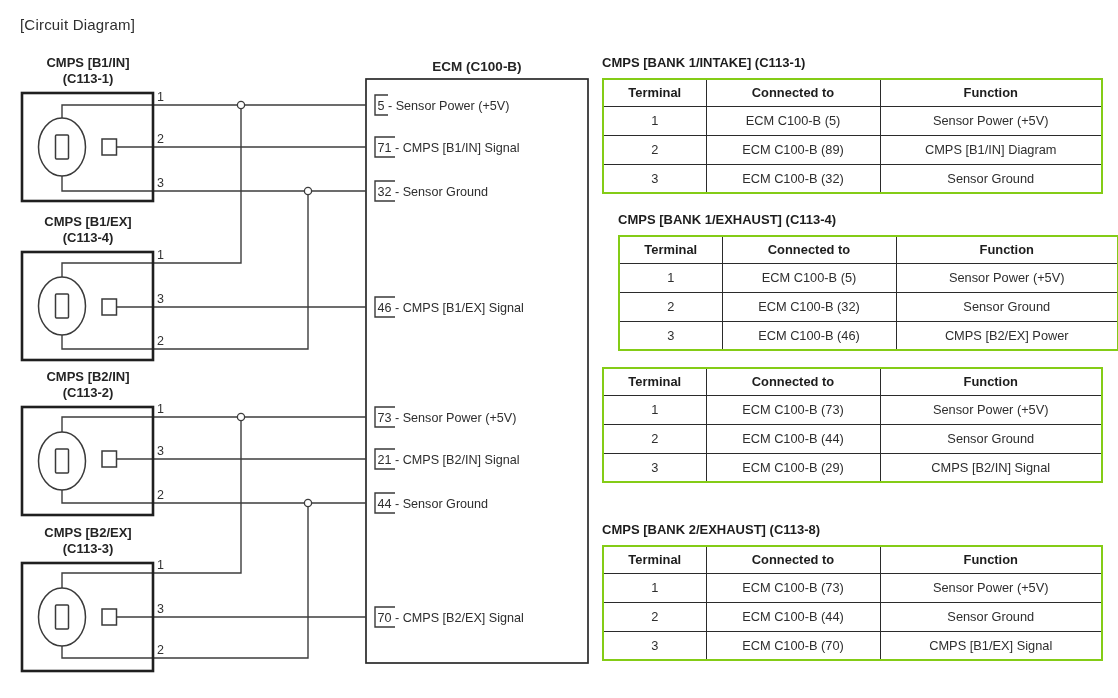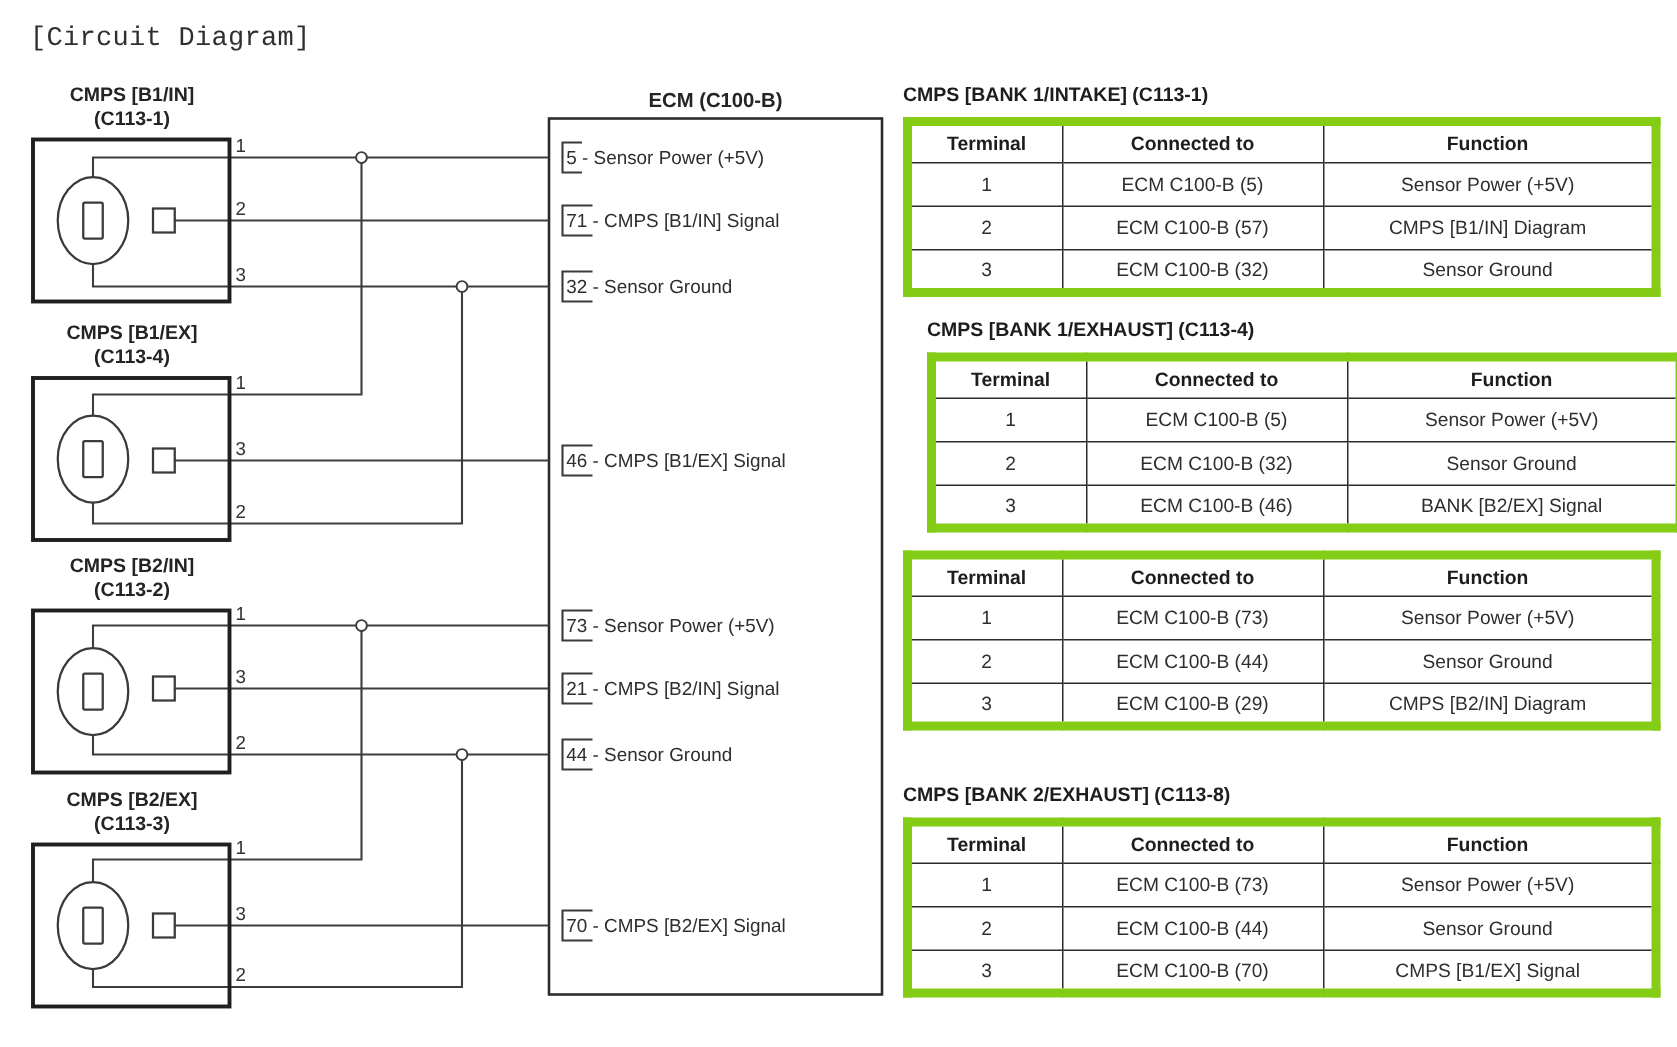--- a/index.html
+++ b/index.html
@@ -8,24 +8,23 @@
   .page {
     position: relative;
     width: 1118px;
     height: 698px;
     background: #ffffff;
     overflow: hidden;
   }
   .heading {
     position: absolute;
     top: 16px;
-    font-size: 18px;
+    font-size: 15px;
     color: #2f2f2f;
     letter-spacing: 0.2px;
-    font-family: Liberation Mono, monospace;
   }
   .heading-left { left: 20px; }
   .heading-right { left: 600px; }
 
   svg.diagram { position: absolute; left: 0; top: 0; }
 
   svg .wire { stroke: #3d3d3d; stroke-width: 1.4; fill: none; }
   svg .connector-box { stroke: #1f1f1f; stroke-width: 2.6; fill: none; }
   svg .ecm-box { stroke: #2a2a2a; stroke-width: 1.7; fill: none; }
   svg .part { stroke: #3a3a3a; stroke-width: 1.5; fill: none; }
@@ -48,21 +47,21 @@
     font-weight: 700;
     color: #1d1d1d;
     height: 17px;
     margin-bottom: 6px;
     white-space: nowrap;
   }
   table.conn {
     border-collapse: collapse;
     table-layout: fixed;
     width: 499px;
-    border: 6px solid #84cc16;
+    border: 2px solid #84cc16;
   }
   table.conn col.c1 { width: 103px; }
   table.conn col.c2 { width: 174px; }
   table.conn col.c3 { width: 222px; }
   table.conn th, table.conn td {
     border: 1.6px solid #2b2b2b;
     text-align: center;
     vertical-align: middle;
     padding: 0;
     white-space: nowrap;
@@ -205,21 +204,21 @@
           </tr>
         </thead>
         <tbody>
           <tr>
             <td>1</td>
             <td>ECM C100-B (5)</td>
             <td>Sensor Power (+5V)</td>
           </tr>
           <tr>
             <td>2</td>
-            <td>ECM C100-B (57)</td>
+            <td>ECM C100-B (89)</td>
             <td>CMPS [B1/IN] Diagram</td>
           </tr>
           <tr>
             <td>3</td>
             <td>ECM C100-B (32)</td>
             <td>Sensor Ground</td>
           </tr>
         </tbody>
       </table>
     </div>
@@ -246,21 +245,21 @@
             <td>Sensor Power (+5V)</td>
           </tr>
           <tr>
             <td>2</td>
             <td>ECM C100-B (32)</td>
             <td>Sensor Ground</td>
           </tr>
           <tr>
             <td>3</td>
             <td>ECM C100-B (46)</td>
-            <td>BANK [B2/EX] Signal</td>
+            <td>CMPS [B2/EX] Power</td>
           </tr>
         </tbody>
       </table>
     </div>
 
     <div class="tblgroup tblgroup-2">
       <table class="conn">
         <colgroup>
             <col class="c1">
             <col class="c2">
@@ -280,21 +279,21 @@
             <td>Sensor Power (+5V)</td>
           </tr>
           <tr>
             <td>2</td>
             <td>ECM C100-B (44)</td>
             <td>Sensor Ground</td>
           </tr>
           <tr>
             <td>3</td>
             <td>ECM C100-B (29)</td>
-            <td>CMPS [B2/IN] Diagram</td>
+            <td>CMPS [B2/IN] Signal</td>
           </tr>
         </tbody>
       </table>
     </div>
 
     <div class="tblgroup tblgroup-3">
       <div class="tbltitle">CMPS [BANK 2/EXHAUST] (C113-8)</div>
       <table class="conn">
         <colgroup>
             <col class="c1">

